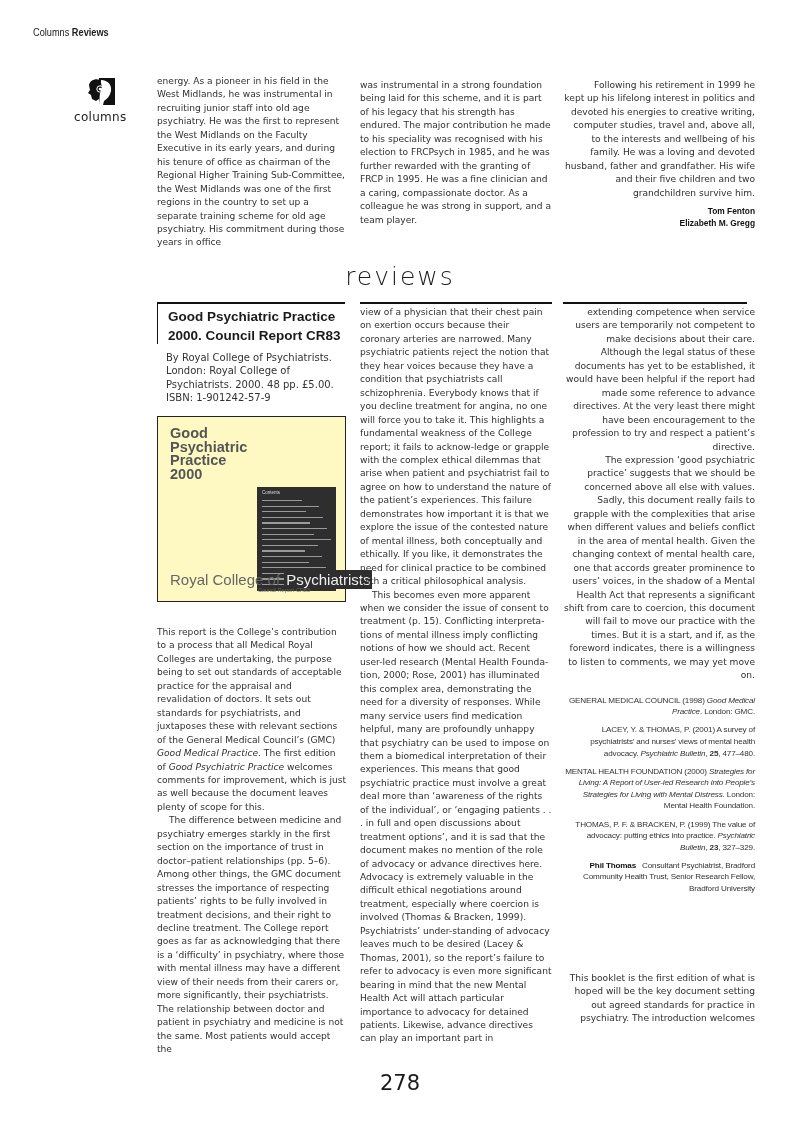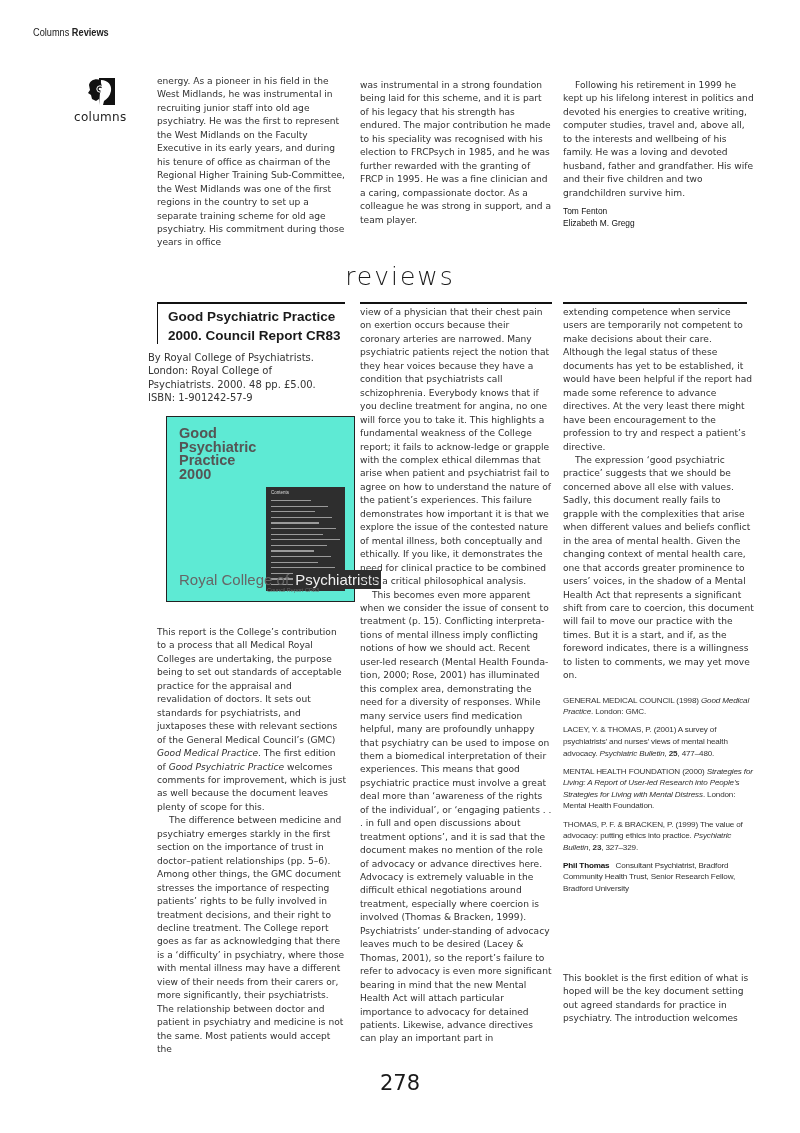--- a/index.html
+++ b/index.html
@@ -8,28 +8,28 @@
   .abs { position: absolute; }
   .running-head { left: 33px; top: 27px; font-family: "Liberation Sans", sans-serif; font-size: 10px; color: #222; transform: scaleX(0.92); transform-origin: left; }
   .running-head b { font-weight: bold; }
   .logo { left: 86px; top: 77px; width: 30px; height: 30px; }
   .logo-label { left: 74px; top: 110px; font-size: 12px; color: #222; letter-spacing: 0.3px; }
   .col { font-size: 9.1px; line-height: 13.45px; color: #303030; text-align: left; }
   .col p { margin: 0; }
   .col p.indent { text-indent: 12px; }
   .c1 { left: 157px; width: 190px; }
   .c2 { left: 360px; width: 192px; }
-  .c3 { left: 563px; width: 192px; }
-  .sig { font-family: "Liberation Sans", sans-serif; font-weight: normal; font-size: 8.4px; line-height: 11.5px; color: #111; margin-top: 6px; }
+  .c3 { left: 563px; width: 192px; text-align: right; }
+  .sig { font-family: "Liberation Sans", sans-serif; font-weight: bold; font-size: 8.4px; line-height: 11.5px; color: #111; margin-top: 6px; }
   .section-title { left: 0; width: 800px; top: 262px; text-align: center; font-size: 25px; letter-spacing: 2px; color: #1a1a1a; font-weight: 300; }
   .rule { height: 1.5px; background: #111; top: 302px; }
   .title-box { left: 157px; top: 302px; width: 188px; height: 42px; border-left: 1.5px solid #111; }
   .book-title { left: 168px; top: 307px; font-family: "Liberation Sans", sans-serif; font-weight: bold; font-size: 13.5px; line-height: 19px; color: #1a1a1a; }
-  .book-meta { left: 148px; top: 351px; width: 195px; font-size: 10px; line-height: 13.3px; color: #333; }
-  .cover { left: 166px; top: 416px; width: 187px; height: 184px; border: 1.3px solid #222; background: #5eead4; }
+  .book-meta { left: 166px; top: 351px; width: 195px; font-size: 10px; line-height: 13.3px; color: #333; }
+  .cover { left: 157px; top: 416px; width: 187px; height: 184px; border: 1.3px solid #222; background: #fef9c3; }
   .cover-title { left: 12px; top: 10px; font-family: "Liberation Sans", sans-serif; font-weight: bold; font-size: 14.5px; line-height: 13.6px; color: #555; }
   .cover-contents { left: 99px; top: 70px; width: 79px; height: 104px; background: #2e2e2e; }
   .cover-contents-head { left: 5px; top: 3px; font-size: 4.5px; color: #ddd; font-family: "Liberation Sans", sans-serif; }
   .cover-line { position: absolute; left: 5px; height: 1.3px; background: #9a9a9a; }
   .cover-org { left: 12px; top: 154px; font-family: "Liberation Sans", sans-serif; font-size: 15px; color: #666; white-space: nowrap; }
   .cover-org span.hl { background: #2e2e2e; color: #f0f0f0; padding: 1px 2px; }
   .cover-report { left: 100px; top: 170px; font-family: "Liberation Sans", sans-serif; font-size: 5.5px; color: #666; }
   .refs { font-family: "Liberation Sans", sans-serif; font-size: 8.1px; line-height: 11.6px; color: #333; letter-spacing: -0.15px; }
   .refs p { margin: 0 0 6.5px 0; }
   .reviewer { font-family: "Liberation Sans", sans-serif; font-size: 8.1px; line-height: 11.6px; color: #333; letter-spacing: -0.15px; }

